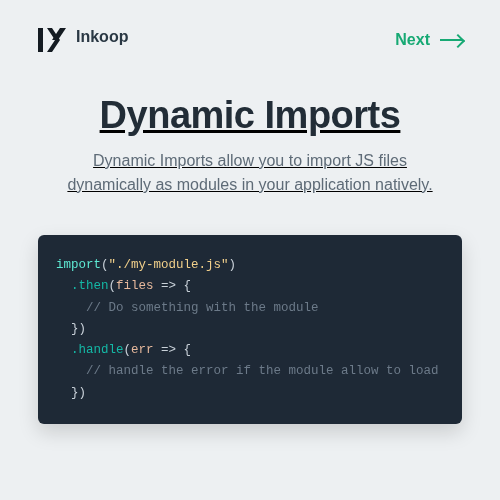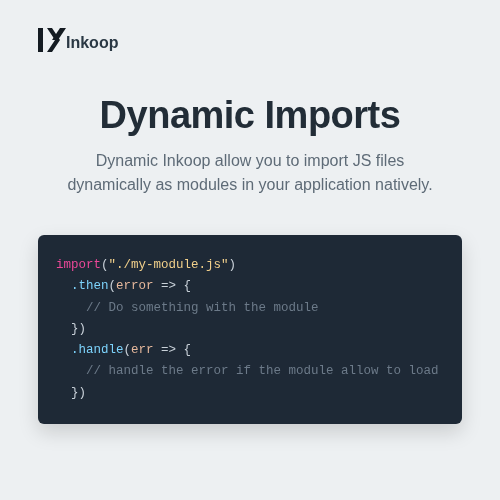--- a/index.html
+++ b/index.html
@@ -11,21 +11,22 @@
     overflow: hidden;
   }
   .header {
     display: flex;
     justify-content: space-between;
     align-items: center;
     padding: 28px 38px 0 38px;
   }
   .logo-group {
     display: flex;
-    align-items: flex-end;
+    align-items: flex-start;
+    gap: 10px;
   }
   .logo-mark {
     display: flex;
     align-items: center;
   }
   .brand-name {
     font-size: 16px;
     font-weight: 600;
     color: #2a3844;
   }
@@ -52,20 +53,21 @@
     top: -3px;
     width: 8px;
     height: 8px;
     border-top: 2px solid #17a974;
     border-right: 2px solid #17a974;
     transform: rotate(45deg);
   }
   .hero {
     text-align: center;
     padding: 42px 40px 0 40px;
+    text-decoration: underline;
   }
   .title {
     font-size: 38px;
     font-weight: 800;
     color: #222d37;
     letter-spacing: -0.5px;
   }
   .subtitle {
     margin-top: 12px;
     font-size: 16px;
@@ -79,49 +81,53 @@
     border-radius: 6px;
     padding: 20px 18px;
     font-family: 'SFMono-Regular', Consolas, 'Liberation Mono', Menlo, monospace;
     font-size: 12.5px;
     line-height: 1.7;
     color: #d6dde4;
     box-shadow: 0 8px 20px rgba(0,0,0,0.15);
     white-space: pre;
     overflow: hidden;
   }
-  .tok-fn { color: #ec4899; }
+  .tok-fn { color: #5eead4; }
   .tok-punc { color: #c8d0d8; }
   .tok-str { color: #f2d08b; }
-  .tok-method { color: #7dd3fc; font-family: Liberation Mono, monospace; }
+  .tok-method { color: #14b8a6; font-family: Liberation Mono, monospace; }
   .tok-param { color: #e6b89c; }
   .tok-arrow { color: #c8d0d8; }
   .tok-brace { color: #c8d0d8; }
   .tok-comment { color: #6c7a89; }
 </style>
 </head>
 <body>
 
 <div class="header">
   <div class="logo-group">
     <span class="logo-mark">
       <svg width="28" height="24" viewBox="0 0 28 24">
         <rect x="0" y="0" width="5" height="24" fill="#141b22"></rect>
         <path d="M9 0 H14 L22 12 L14 24 H9 L17 12 Z" fill="#141b22"></path>
         <path d="M22 0 H28 L20 12 H14 Z" fill="#141b22"></path>
       </svg>
     </span>
     <span class="brand-name">Inkoop</span>
   </div>
+  <div class="next-link">
+    <span>Next</span>
+    <span class="arrow"></span>
+  </div>
 </div>
 
 <div class="hero">
   <h1 class="title">Dynamic Imports</h1>
-  <p class="subtitle">Dynamic Inkoop allow you to import JS files dynamically as modules in your application natively.</p>
+  <p class="subtitle">Dynamic Imports allow you to import JS files dynamically as modules in your application natively.</p>
 </div>
 
 <div class="code-card"><span class="tok-fn">import</span><span class="tok-punc">(</span><span class="tok-str">"./my-module.js"</span><span class="tok-punc">)</span>
-  <span class="tok-method">.then</span><span class="tok-punc">(</span><span class="tok-param">error</span> <span class="tok-arrow">=&gt;</span> <span class="tok-brace">{</span>
+  <span class="tok-method">.then</span><span class="tok-punc">(</span><span class="tok-param">files</span> <span class="tok-arrow">=&gt;</span> <span class="tok-brace">{</span>
     <span class="tok-comment">// Do something with the module</span>
   <span class="tok-brace">}</span><span class="tok-punc">)</span>
   <span class="tok-method">.handle</span><span class="tok-punc">(</span><span class="tok-param">err</span> <span class="tok-arrow">=&gt;</span> <span class="tok-brace">{</span>
     <span class="tok-comment">// handle the error if the module allow to load</span>
   <span class="tok-brace">}</span><span class="tok-punc">)</span></div>
 
 </body></html>

